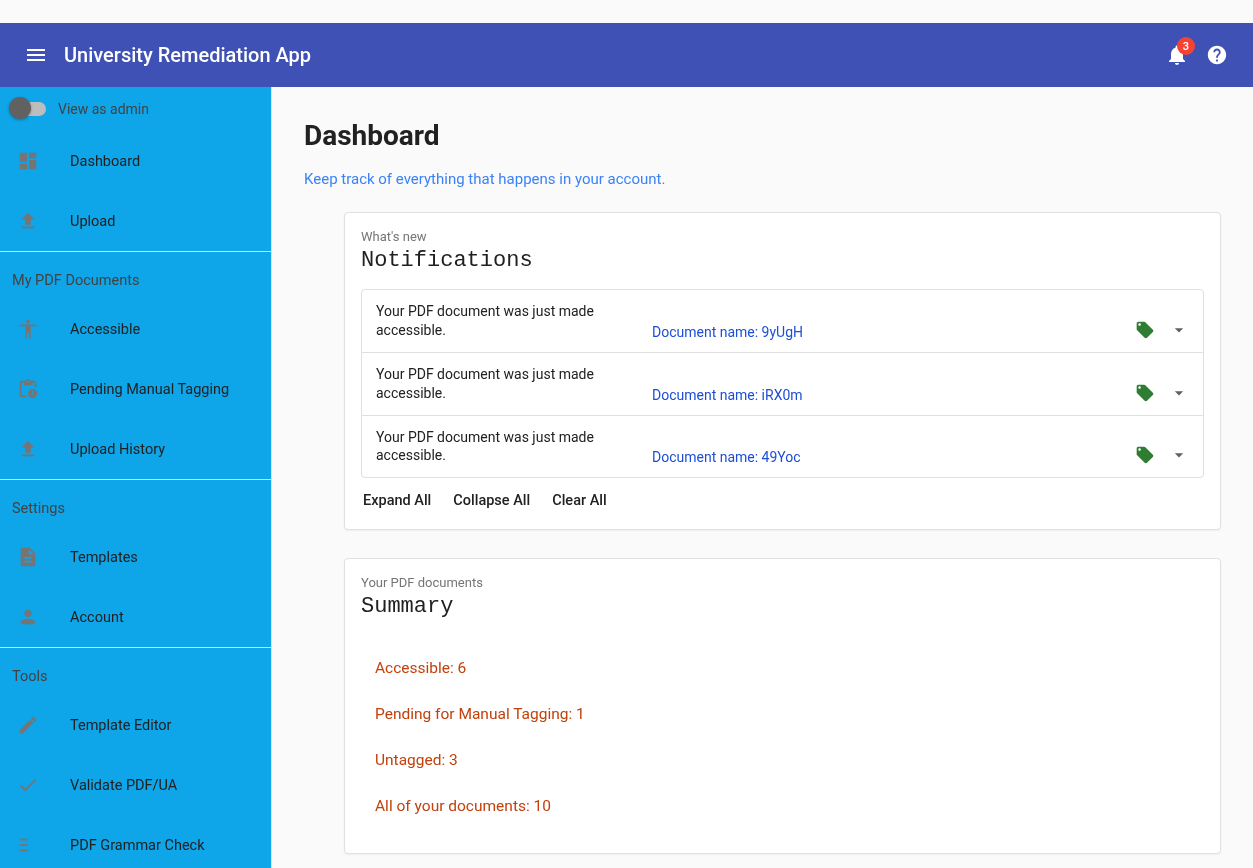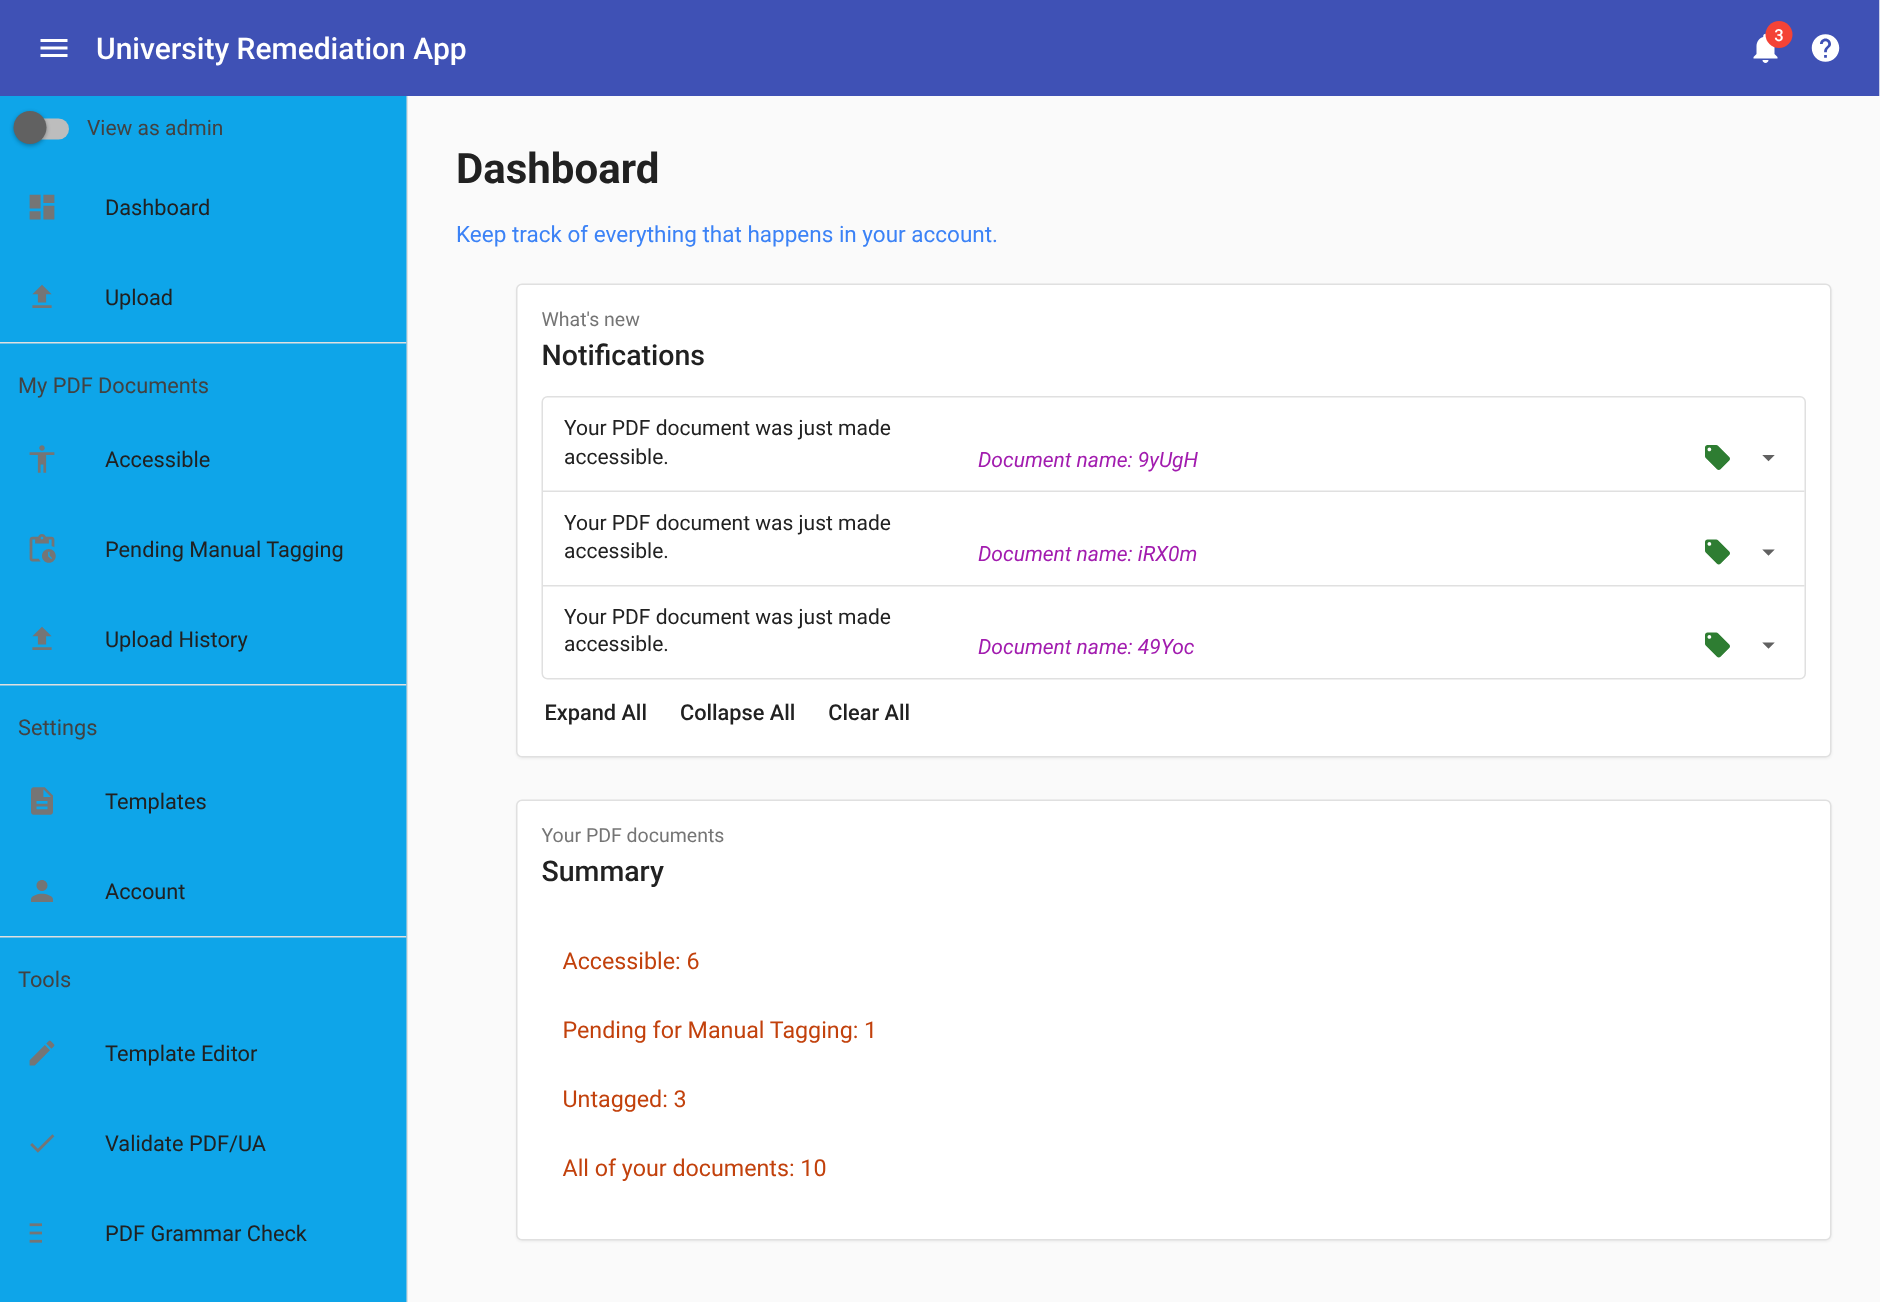--- a/index.html
+++ b/index.html
@@ -1,18 +1,18 @@
 <!DOCTYPE html>
 <html><head>
 <meta charset="utf-8">
 <style>
   * { box-sizing: border-box; margin: 0; padding: 0; }
   body { font-family: Roboto, "Helvetica Neue", Arial, sans-serif; background: #fafafa; color: #212121; width: 1253px; height: 868px; overflow: hidden; }
   
-  .app-bar { background: #3f51b5; color: #fff; height: 64px; display: flex; align-items: center; padding: 0 16px; }
+  .app-bar { background: #3f51b5; color: #fff; height: 64px; display: flex; align-items: center; padding: 0 16px; margin-top: 23px; }
   .menu-btn { width: 40px; height: 40px; display: flex; align-items: center; justify-content: center; cursor: pointer; margin-right: 8px; }
   .app-title { font-size: 20px; font-weight: 500; flex: 1; }
   .icon-btn { width: 40px; height: 40px; display: flex; align-items: center; justify-content: center; cursor: pointer; position: relative; }
   .badge { position: absolute; top: 2px; right: 2px; background: #f44336; color: #fff; border-radius: 10px; min-width: 18px; height: 18px; font-size: 11px; font-weight: 500; display: flex; align-items: center; justify-content: center; padding: 0 4px; }
 
   .layout { display: flex; height: calc(868px - 64px); }
   .sidebar { width: 272px; background: #0ea5e9; border-right: 1px solid #e0e0e0; overflow-y: auto; }
   .main { flex: 1; overflow-y: auto; padding: 32px; background: #fafafa; }
 
   .admin-toggle { display: flex; align-items: center; padding: 14px 12px; gap: 12px; }
@@ -24,27 +24,27 @@
   .nav-icon { width: 24px; height: 24px; display: flex; align-items: center; justify-content: center; color: #757575; flex-shrink: 0; }
   .nav-label { font-size: 14.5px; color: #212121; }
   
   .section-header { padding: 20px 12px 10px 12px; font-size: 14.5px; color: #424242; border-top: 1px solid #e0e0e0; }
 
   .page-title { font-size: 28px; font-weight: 700; margin-bottom: 18px; color: #212121; }
   .page-subtitle { font-size: 15px; color: #3b82f6; margin-bottom: 24px; }
 
   .card { background: #fff; border: 1px solid #e0e0e0; border-radius: 4px; padding: 16px; margin-bottom: 28px; box-shadow: 0 1px 2px rgba(0,0,0,.05); margin-left: 40px; }
   .card-eyebrow { font-size: 13px; color: #757575; margin-bottom: 4px; }
-  .card-title { font-size: 19px; font-weight: 500; margin-bottom: 16px; }
+  .card-title { font-size: 22px; font-weight: 500; margin-bottom: 16px; font-family: Liberation Mono, monospace; }
 
   .notif-list { border: 1px solid #e0e0e0; border-radius: 4px; }
   .notif-row { display: flex; align-items: flex-end; padding: 12px 14px; border-bottom: 1px solid #e0e0e0; gap: 16px; }
   .notif-row:last-child { border-bottom: none; }
   .notif-msg { flex: 0 0 260px; font-size: 14px; color: #212121; line-height: 1.35; }
-  .notif-doc { flex: 1; font-size: 14px; color: #a21caf; font-style: italic; }
+  .notif-doc { flex: 1; font-size: 14px; color: #1d4ed8; }
   .notif-actions { display: flex; align-items: center; gap: 14px; }
   .tag-icon { color: #2e7d32; }
   .expand-icon { color: #616161; cursor: pointer; }
 
   .action-row { display: flex; gap: 22px; padding: 14px 2px 4px 2px; }
   .text-btn { font-size: 14.5px; font-weight: 500; color: #212121; cursor: pointer; }
 
   .summary-list { padding: 10px 14px 8px 14px; }
   .summary-item { font-size: 15.5px; color: #c2410c; padding: 14px 0; }
 

